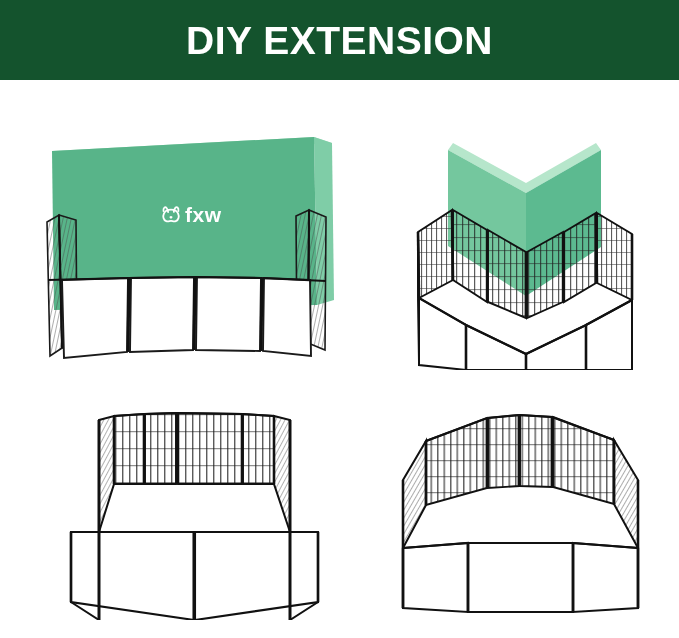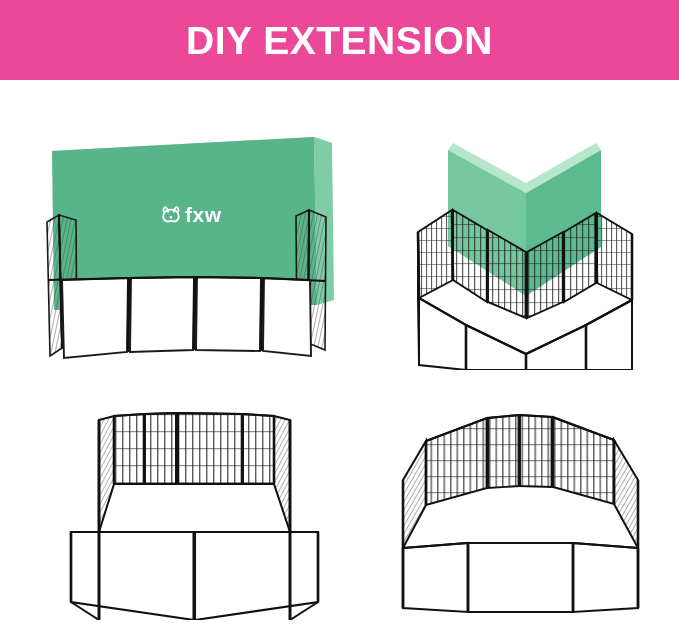--- a/index.html
+++ b/index.html
@@ -8,21 +8,21 @@
     background:#ffffff;
     font-family:"Liberation Sans", sans-serif;
     overflow:hidden;
     position:relative;
   }
   #page{position:relative;width:679px;height:638px;background:#fff;}
 
   
   .header{
     position:absolute;left:0;top:0;width:679px;height:80px;
-    background:#ec4899;
+    background:#14532d;
     display:flex;align-items:center;justify-content:center;
   }
   .header-title{
     color:#ffffff;
     font-family:"Liberation Sans", sans-serif;
     font-weight:bold;
     font-size:39px;
     letter-spacing:0.5px;
     line-height:1;
     white-space:nowrap;

